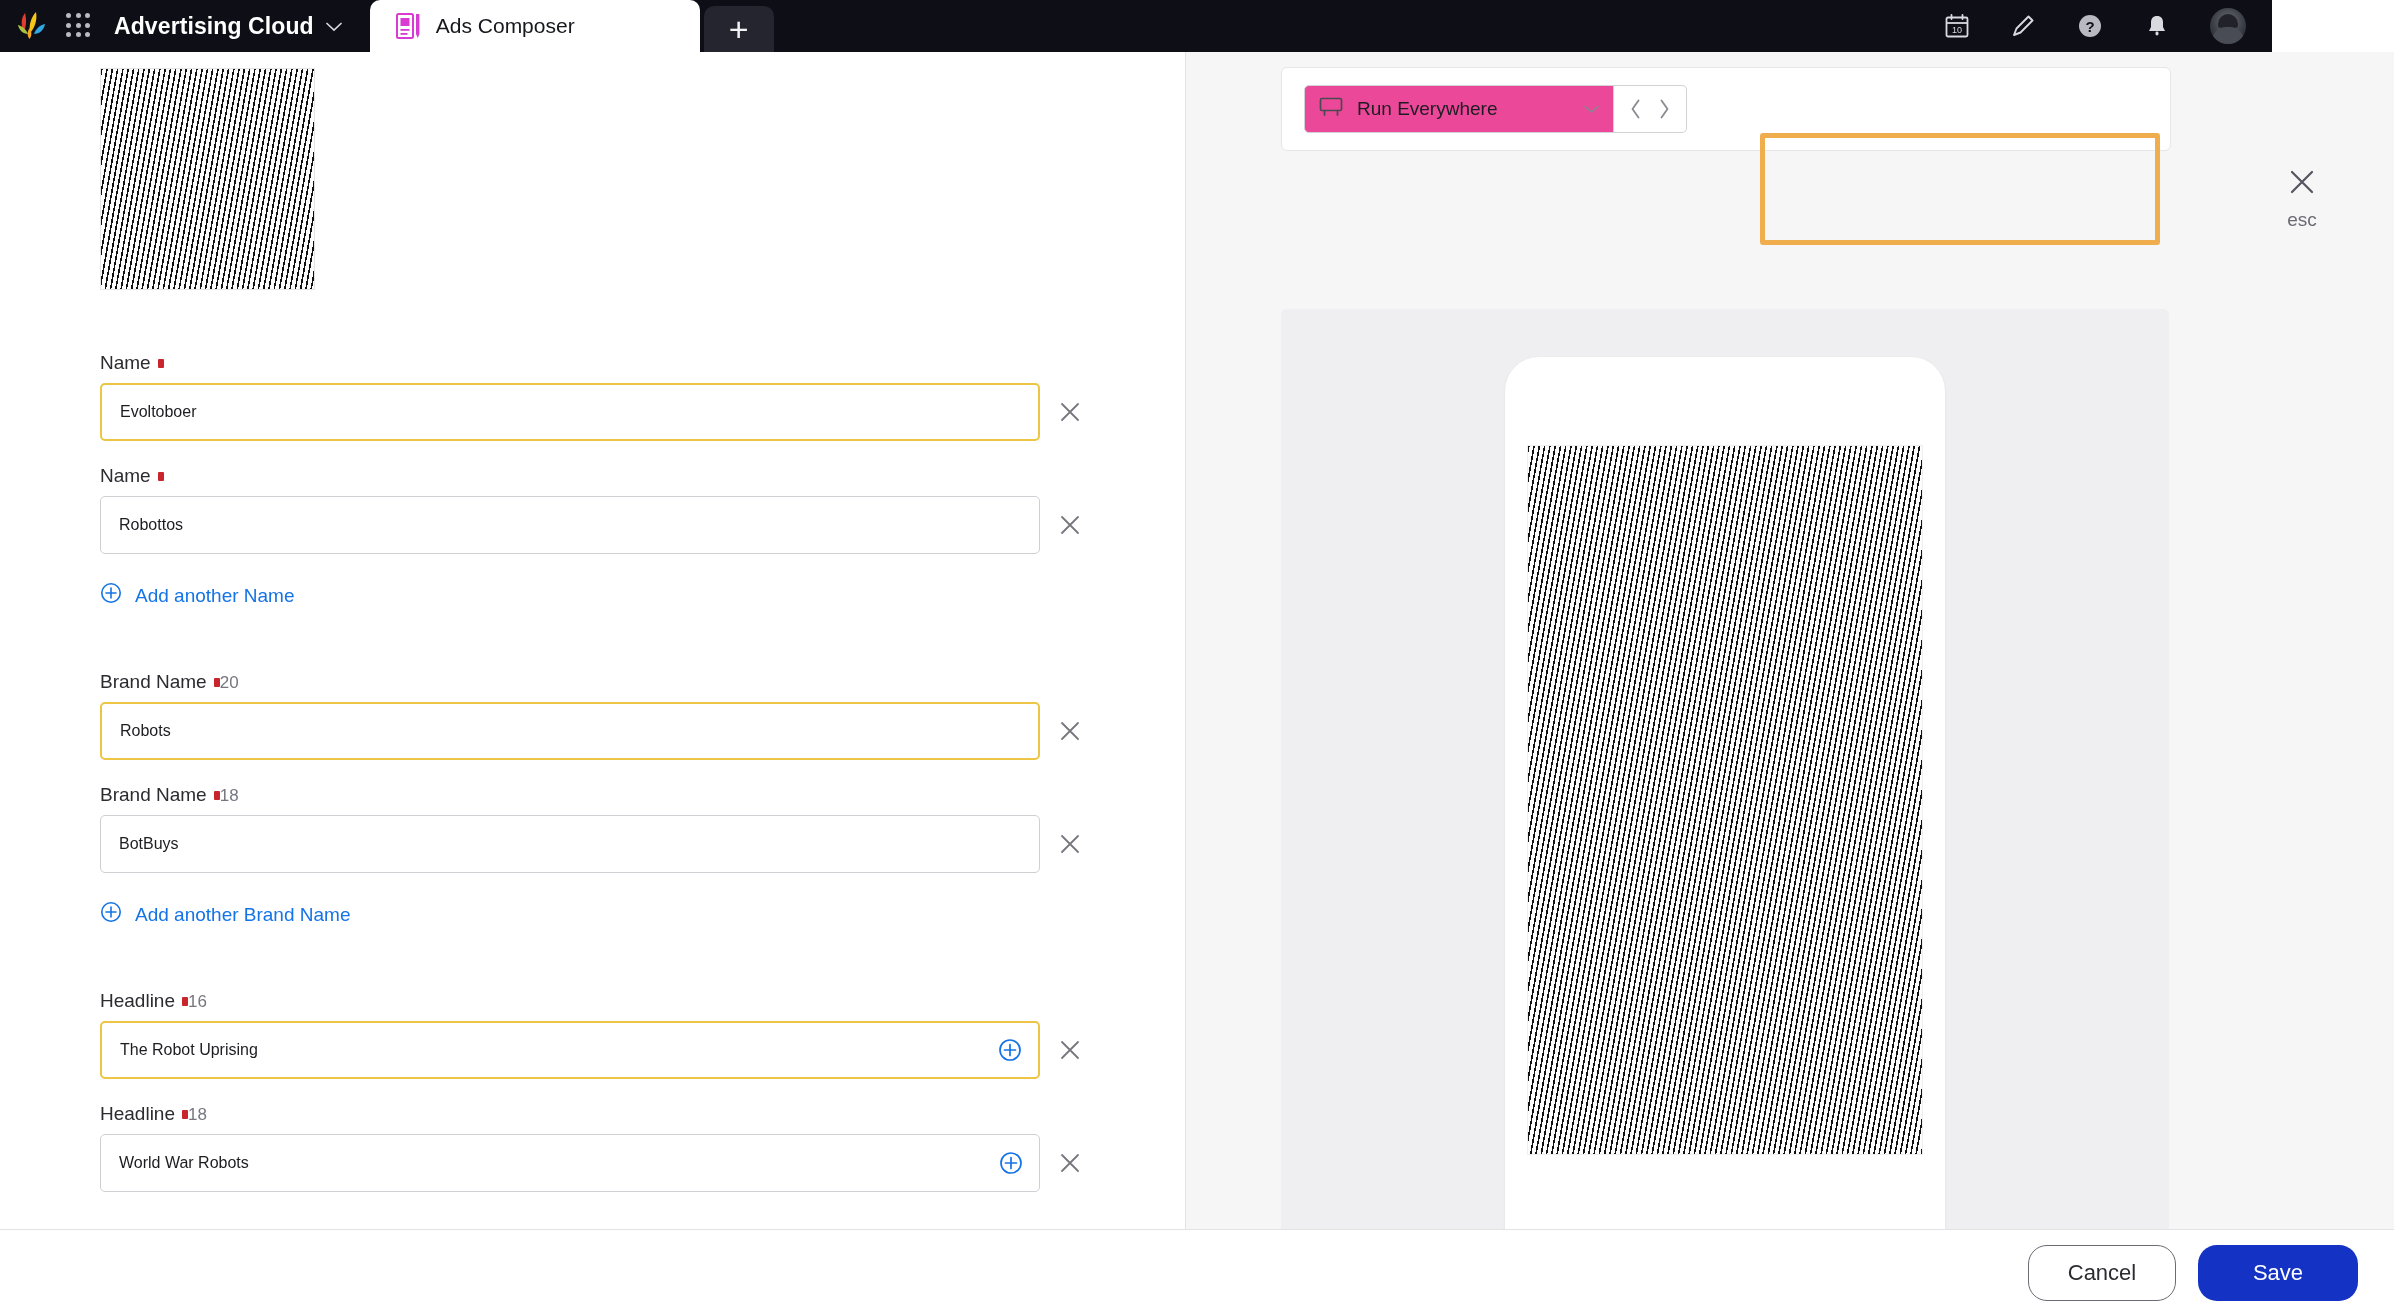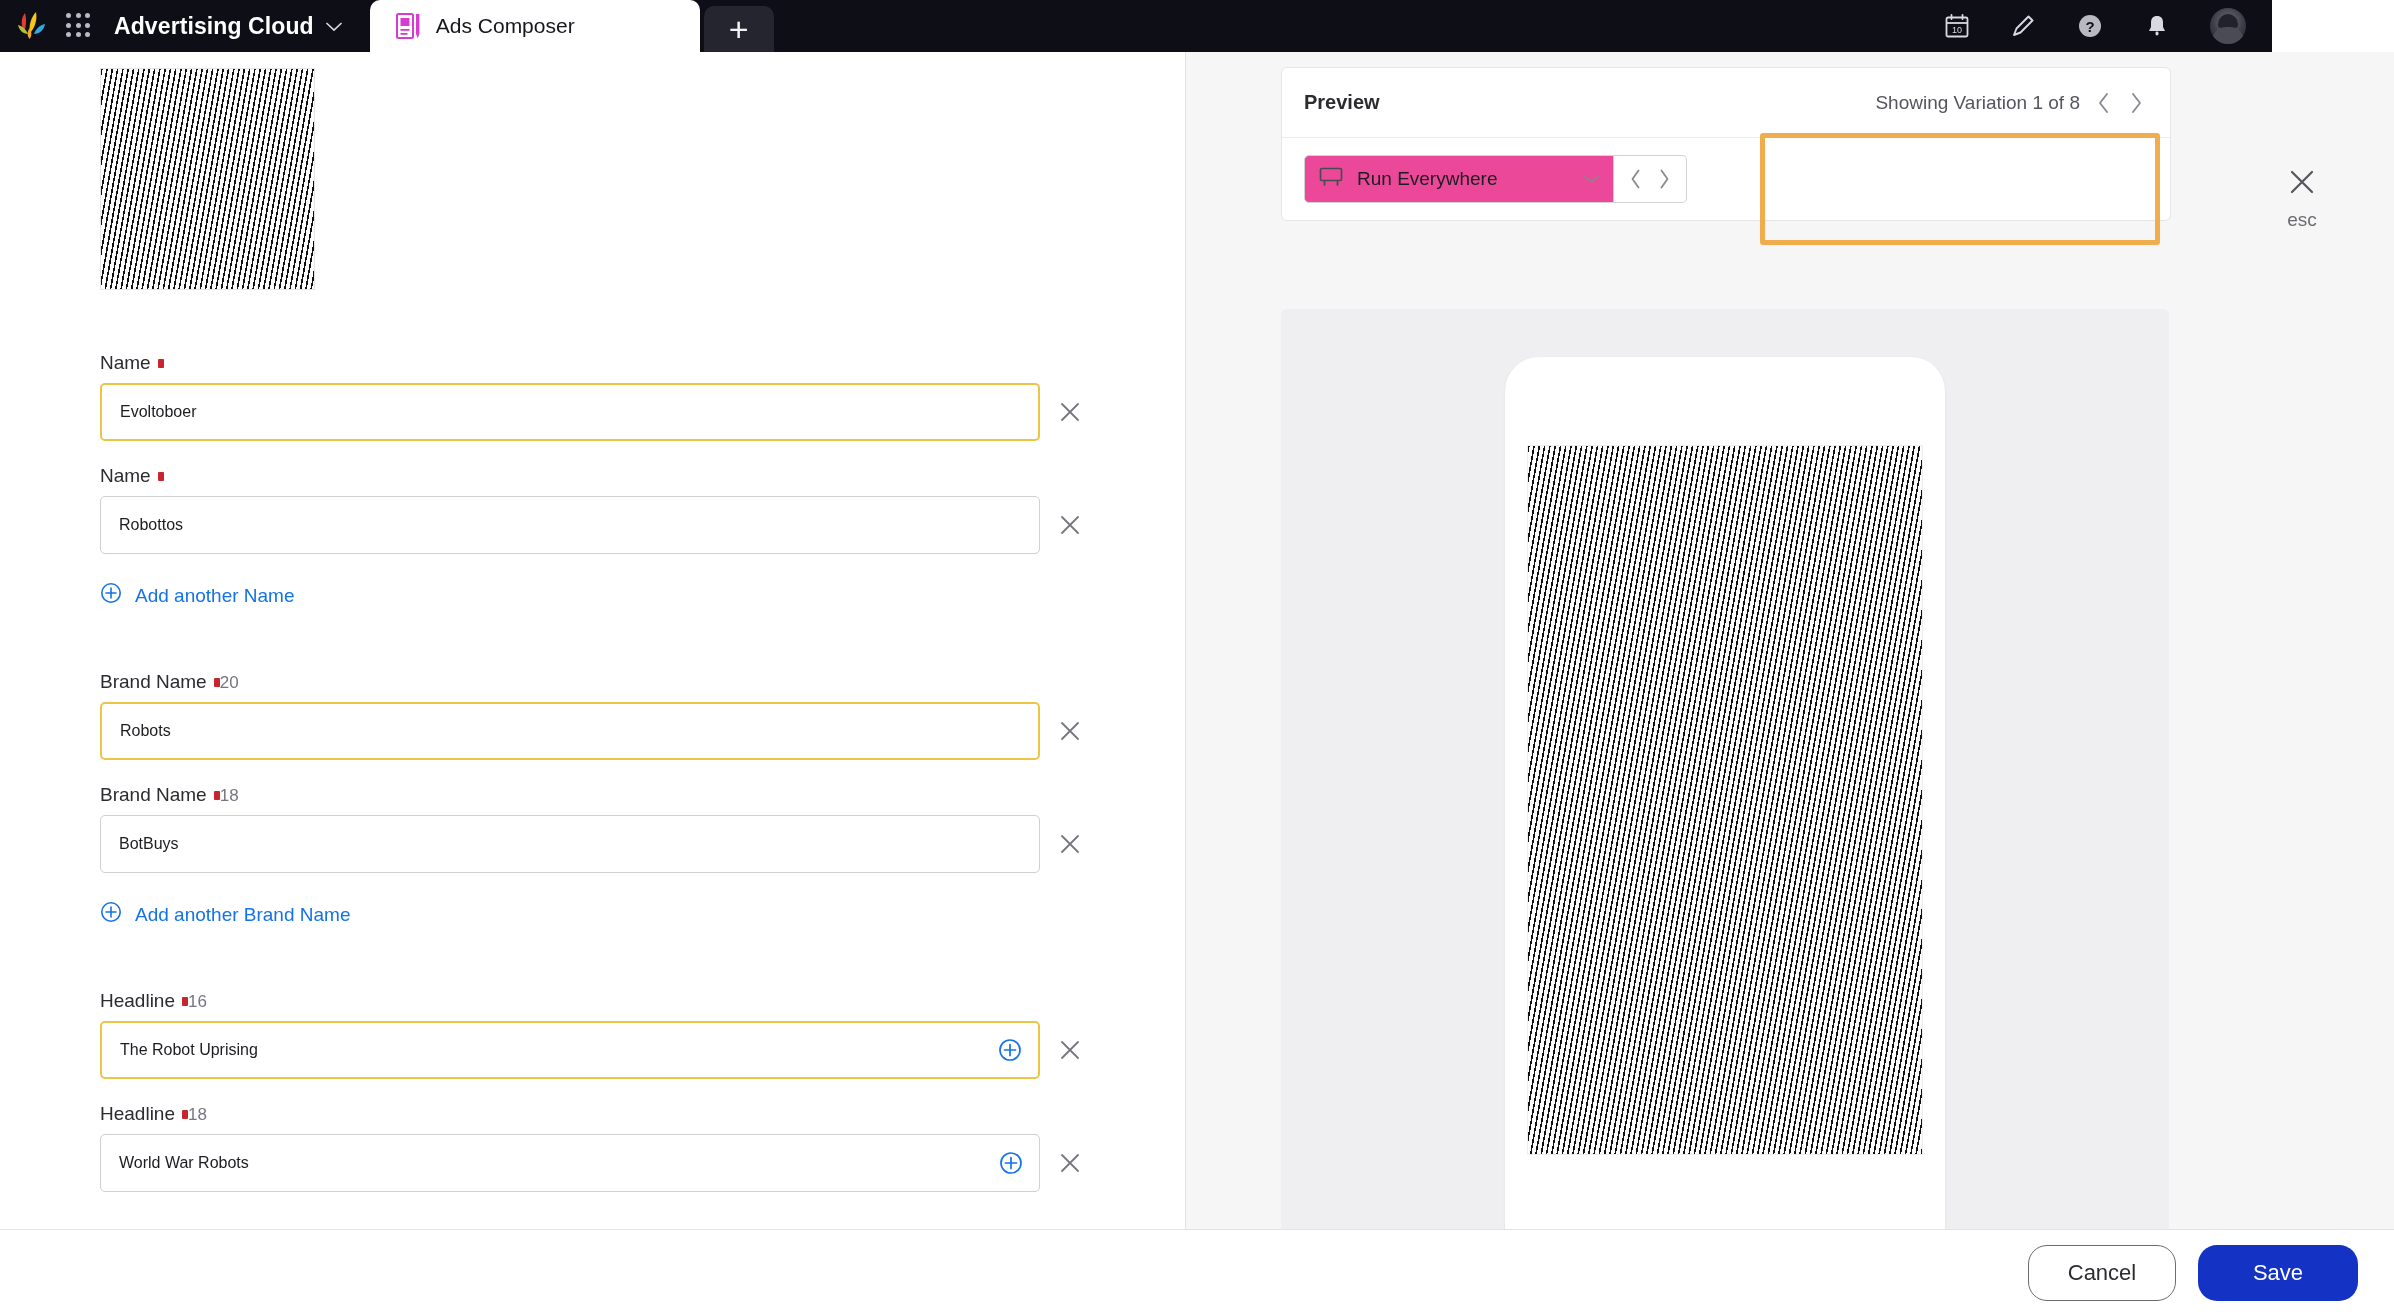--- a/index.html
+++ b/index.html
@@ -426,36 +426,20 @@
               </div>
             </div>
           </div>
         </div>
       </div>
   </div>
 
   <div class="right-pane">
 
     <div class="preview-card">
-      <div class="preview-head">
-        <span class="preview-title">Preview</span>
-        <span class="variation-ctl">
-          <span class="variation-text">Showing Variation 1 of 8</span>
-          <span class="arw">
-            <svg width="16" height="24" viewBox="0 0 16 24">
-                <path d="M11 3 L4 12 L11 21" stroke="#8a8a93" stroke-width="1.9" fill="none" stroke-linecap="round" stroke-linejoin="round"></path>
-              </svg>
-          </span>
-          <span class="arw">
-            <svg width="16" height="24" viewBox="0 0 16 24">
-                <path d="M5 3 L12 12 L5 21" stroke="#8a8a93" stroke-width="1.9" fill="none" stroke-linecap="round" stroke-linejoin="round"></path>
-              </svg>
-          </span>
-        </span>
-      </div>
       <div class="preview-sub">
         <div class="selbox">
           <span>
             <svg width="24" height="22" viewBox="0 0 24 22">
               <rect x="1.5" y="2.5" width="21" height="12" rx="1.4" fill="none" stroke="#4a4a52" stroke-width="1.7"></rect>
               <path d="M5.5 14.5 V19 M18.5 14.5 V19" stroke="#4a4a52" stroke-width="1.7" stroke-linecap="round"></path>
             </svg>
           </span>
           <span>Run Everywhere</span>
           <span class="chv">

